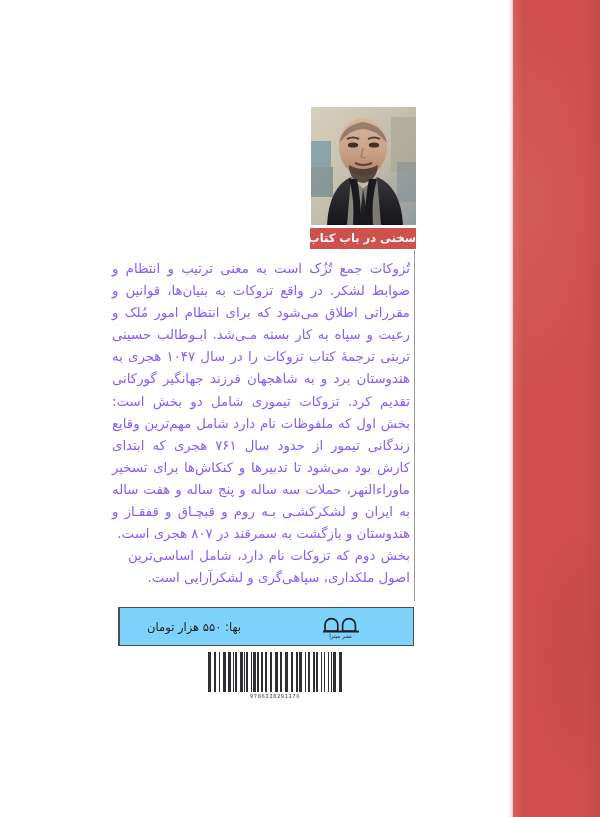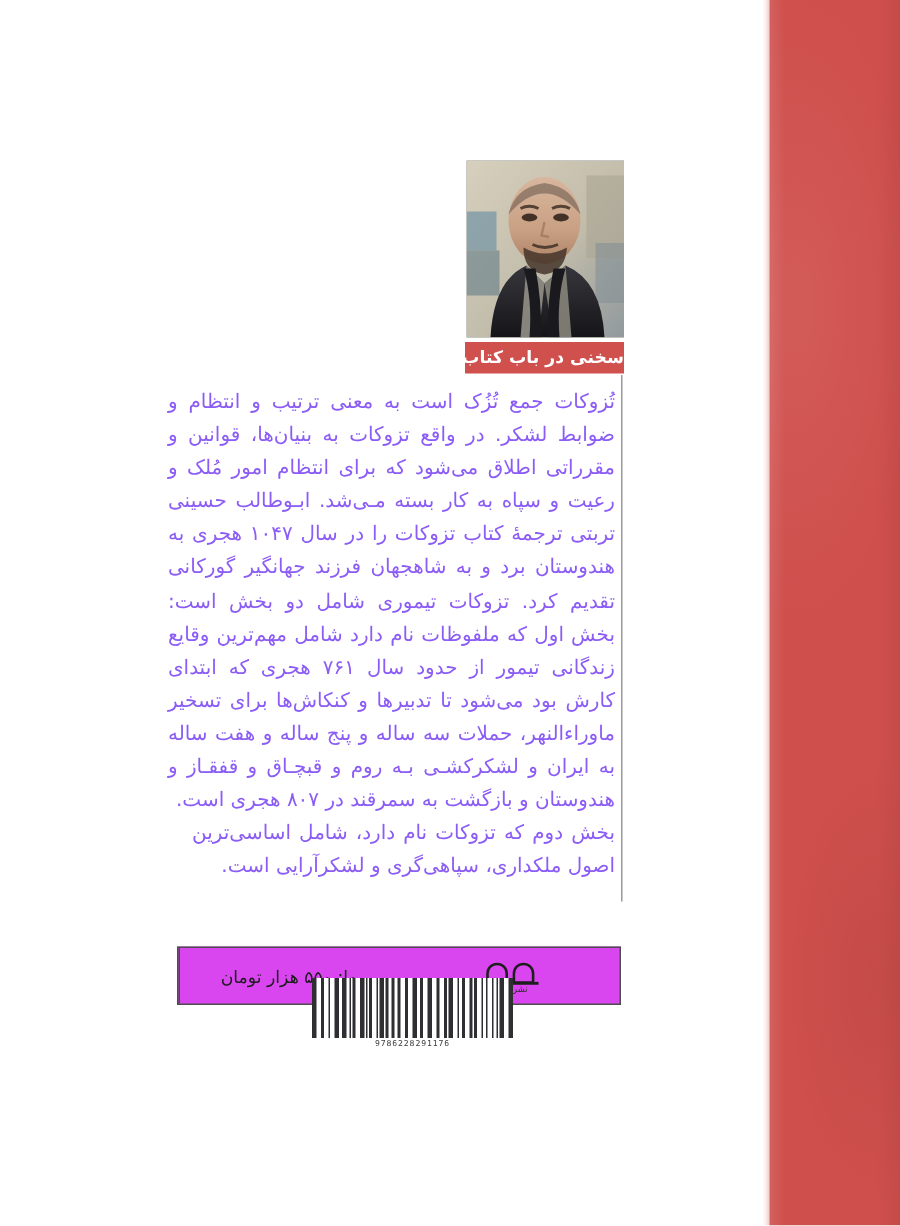--- a/index.html
+++ b/index.html
@@ -128,22 +128,21 @@
   .info-row {
     position: absolute;
     top: 607px;
     left: 118px;
     width: 296px;
     height: 39px;
     border: 1px solid #4d4d4d;
     box-sizing: border-box;
     display: flex;
     flex-direction: row;
-    background: #d946ef;
-    margin-top: 24px;
+    background: #7dd3fc;
   }
   .price-cell {
     flex: 0 0 148px;
     border-left: 1px solid #4d4d4d;
     display: flex;
     align-items: center;
     justify-content: center;
     order: 2;
   }
   .price-text {

